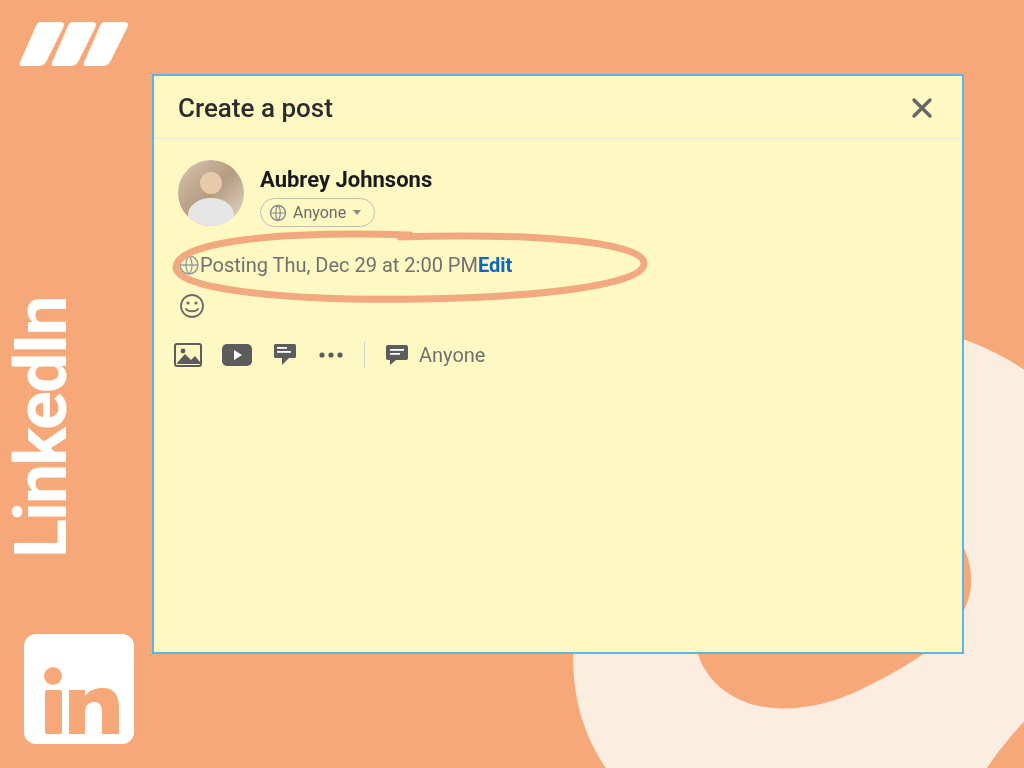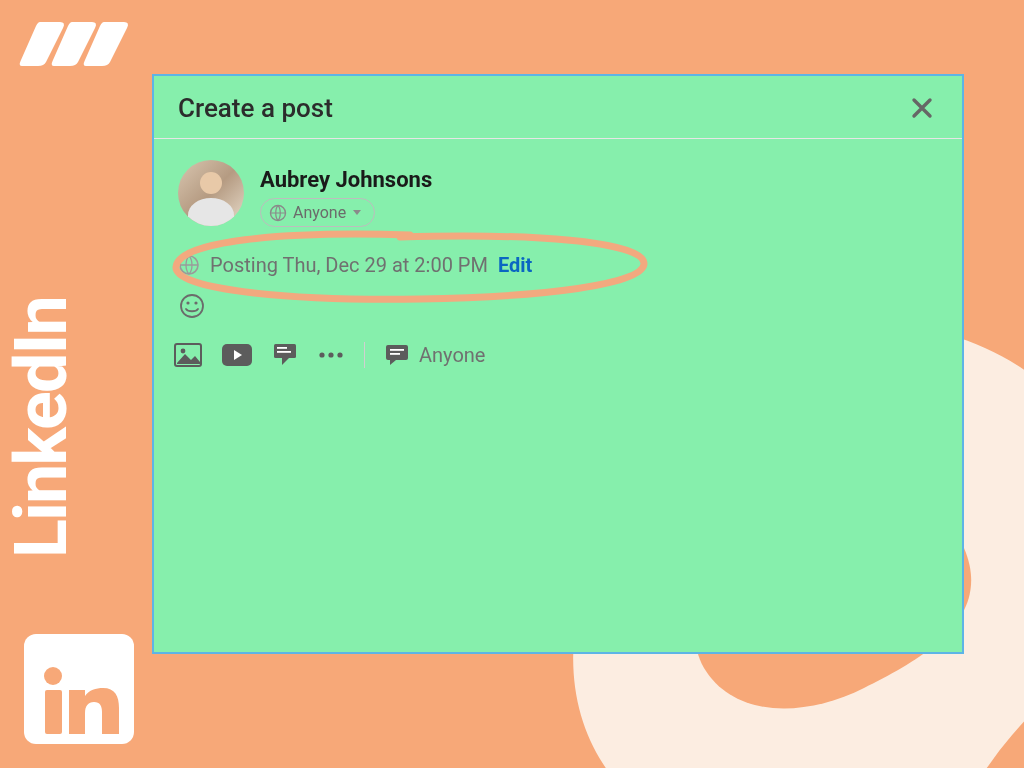--- a/index.html
+++ b/index.html
@@ -57,21 +57,21 @@
     padding-bottom: 10px;
   }
 
   
   .modal {
     position: absolute;
     left: 152px;
     top: 74px;
     width: 812px;
     height: 580px;
-    background: #86efac;
+    background: #fef9c3;
     border: 2px solid #5db4e6;
     display: flex;
     flex-direction: column;
   }
   .modal-header {
     display: flex;
     align-items: center;
     justify-content: space-between;
     padding: 16px 24px 14px 24px;
     border-bottom: 1px solid #e6e6e6;
@@ -142,21 +142,20 @@
   }
   .visibility-pill svg { display: block; }
 
   .schedule-row {
     position: relative;
     padding: 18px 24px 8px 24px;
   }
   .schedule-content {
     display: inline-flex;
     align-items: center;
-    gap: 10px;
     color: #707070;
     font-size: 20px;
   }
   .edit-link {
     color: #0a66c2;
     font-weight: 700;
     cursor: pointer;
   }
 
   .circle-annot {

